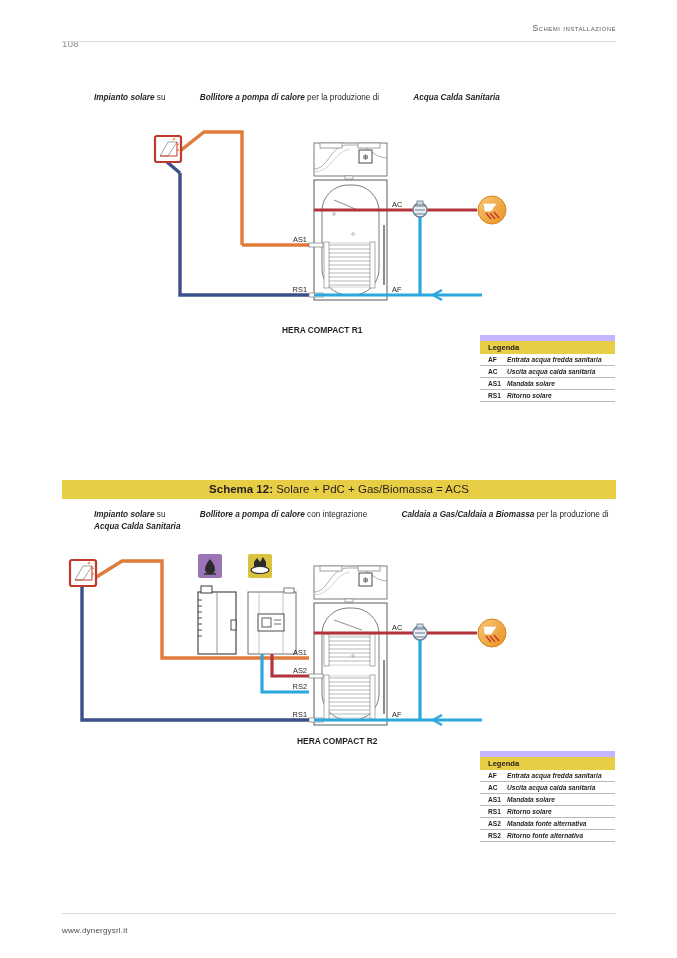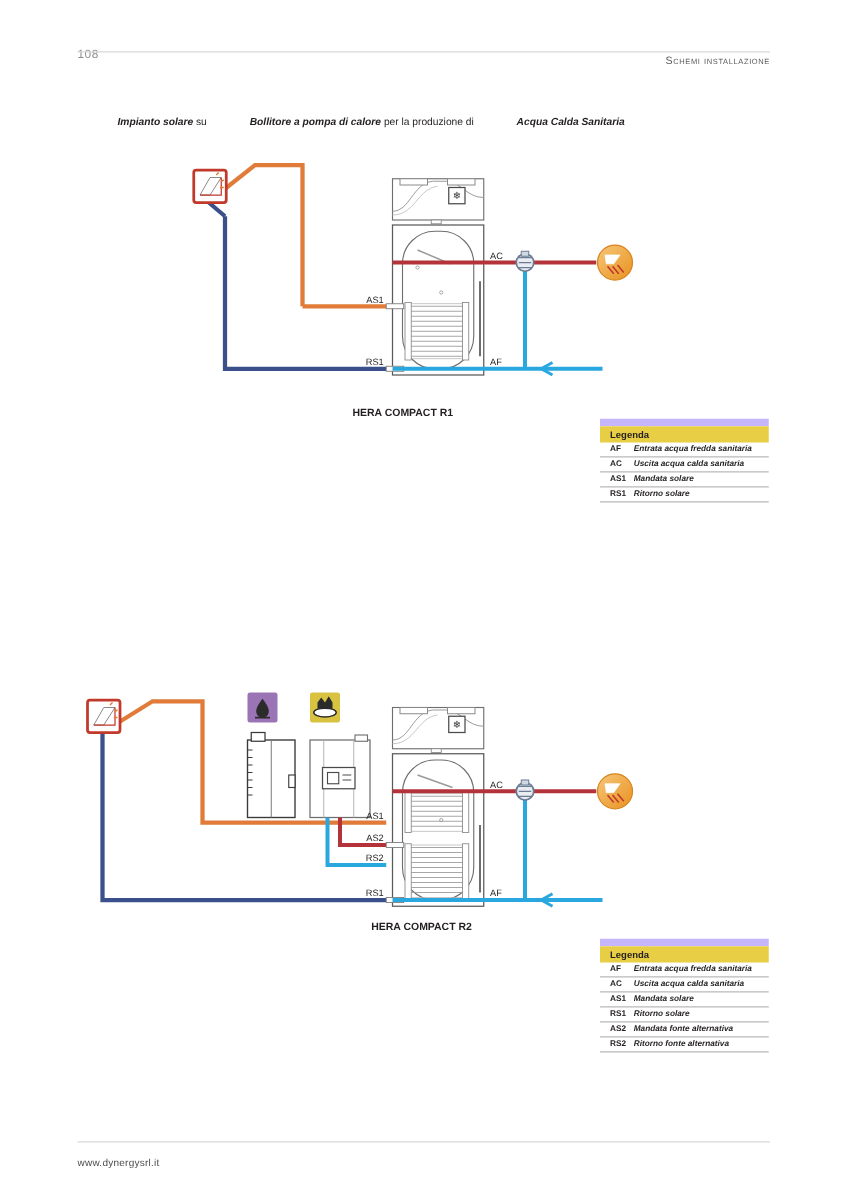--- a/index.html
+++ b/index.html
@@ -38,21 +38,20 @@
     margin-top: 16px;
   }
   .header-section {
     position: absolute;
     right: 0;
     top: 1px;
     font-size: 8.5px;
     color: #5b5b5b;
     font-variant: small-caps;
     letter-spacing: 0.5px;
-    margin-top: 20px;
   }
   .header-rule {
     position: absolute;
     left: 62px;
     top: 41px;
     width: 554px;
     height: 1px;
     background: #d9d9d9;
   }
 
@@ -297,20 +296,27 @@
           <span class="legend-code">AS1</span>
           <span class="legend-desc">Mandata solare</span>
         </div>
         <div class="legend-row">
           <span class="legend-code">RS1</span>
           <span class="legend-desc">Ritorno solare</span>
         </div>
       </div>
   </div>
 
+  <div class="schema-banner" style="top:480px">
+    <span class="num">Schema 12:</span>
+    <span>Solare + PdC + Gas/Biomassa = ACS</span>
+  </div>
+  <div class="schema-sub" style="top:509px">
+    <span id="sub12"><i>Impianto solare</i><span> su </span><i>Bollitore a pompa di calore</i><span> con integrazione </span><i>Caldaia a Gas/Caldaia a Biomassa</i><span> per la produzione di </span><i>Acqua Calda Sanitaria</i></span>
+  </div>
 
   <div class="diagram" style="top:548px;height:215px">
     <svg width="554" height="215" viewBox="0 0 554 215">
       <defs>
         <linearGradient id="showerGrad2" x1="0" y1="0" x2="1" y2="1">
           <stop offset="0%" stop-color="#f7c77a"></stop>
           <stop offset="100%" stop-color="#e8921f"></stop>
         </linearGradient>
       </defs>
 

